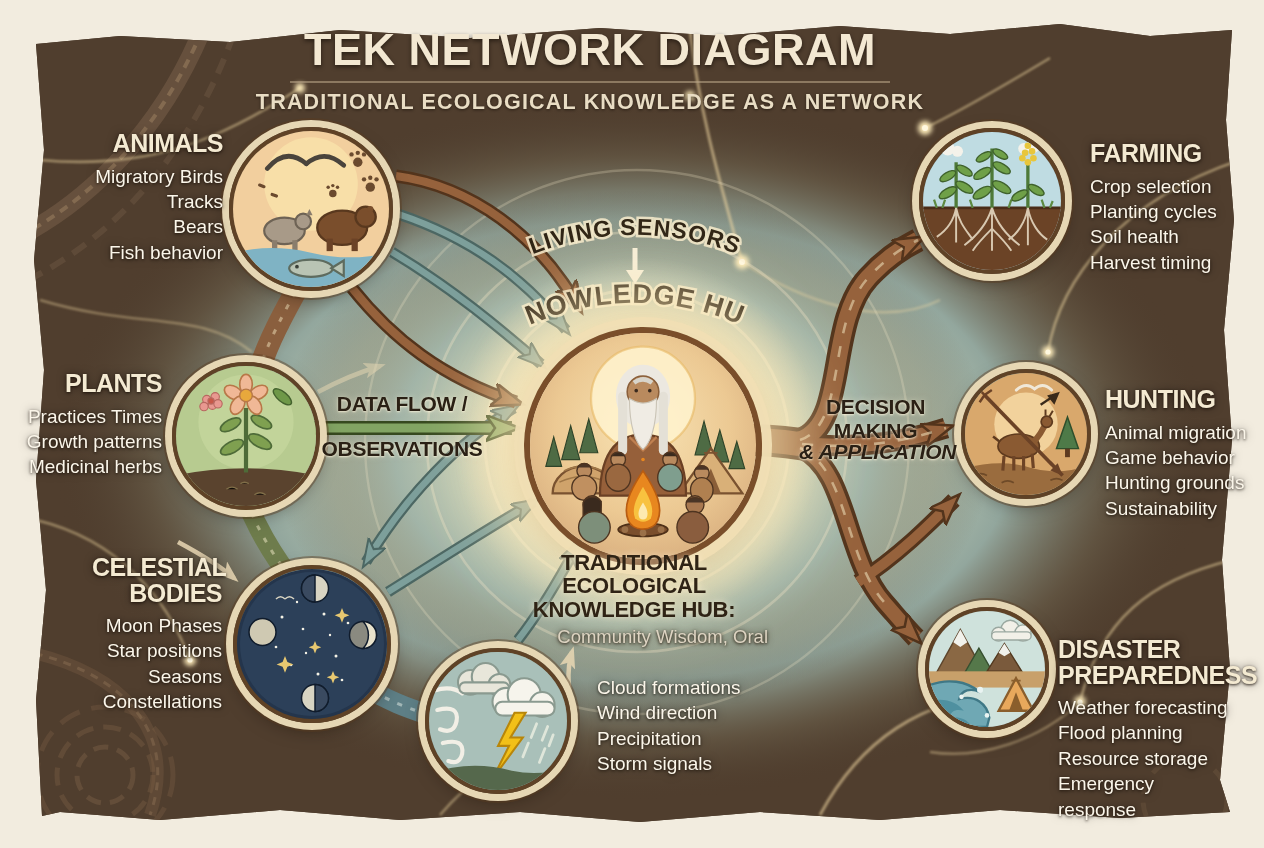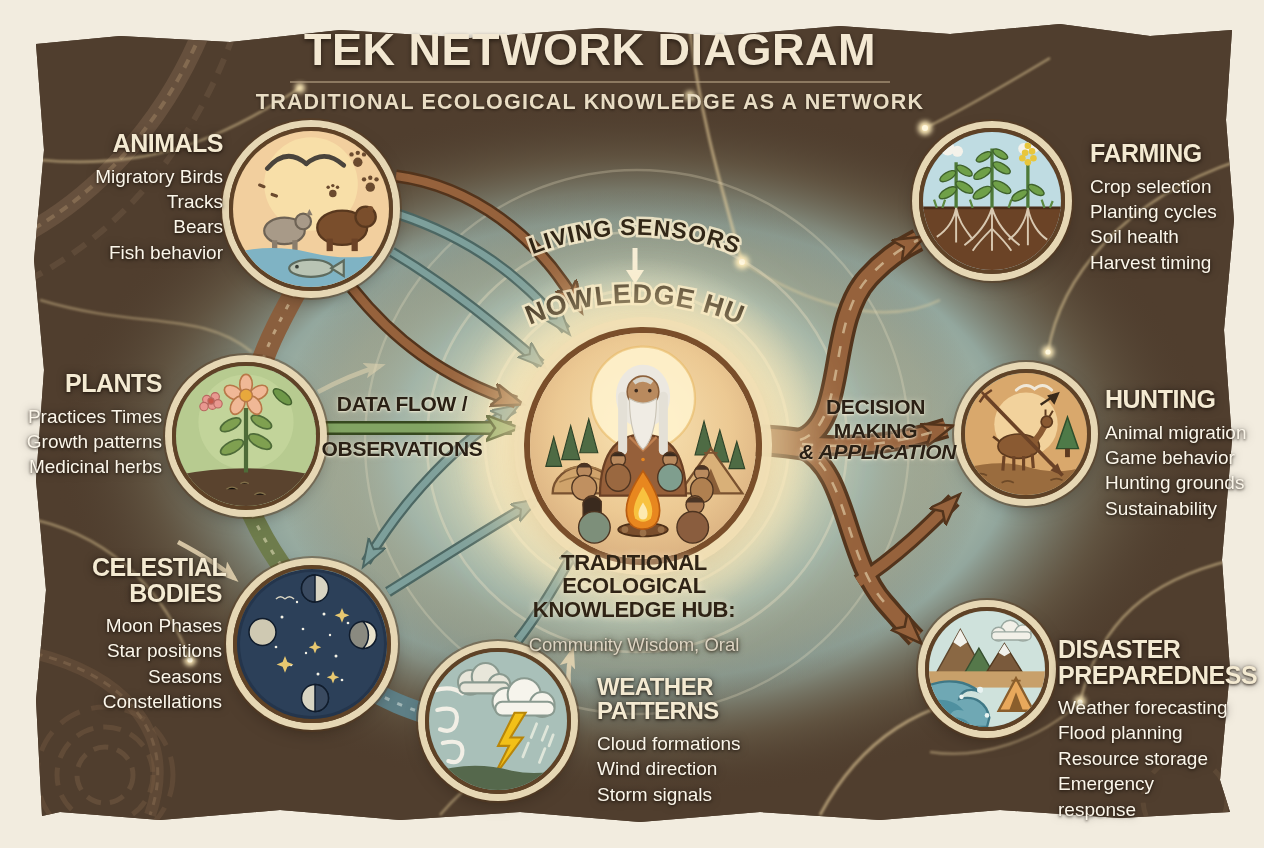--- a/index.html
+++ b/index.html
@@ -615,23 +615,23 @@
 
   <div class="label r" style="left:92px;top:555px;width:130px;">
     <h3>CELESTIAL BODIES</h3>
     <div class="line">Moon Phases</div>
     <div class="line">Star positions</div>
     <div class="line">Seasons</div>
     <div class="line">Constellations</div>
   </div>
 
   <div class="label l" style="left:597px;top:675px;width:225px;">
-    <h3 style="font-size:24px;">WEATHER PATTERNS</h3>
     <div class="line">Cloud formations</div>
     <div class="line">Wind direction</div>
+    <div class="line">Precipitation</div>
     <div class="line">Storm signals</div>
   </div>
 
   <div class="label l" style="left:1072px;top:141px;width:165px;margin-left:18px;">
     <h3>FARMING</h3>
     <div class="line">Crop selection</div>
     <div class="line">Planting cycles</div>
     <div class="line">Soil health</div>
     <div class="line">Harvest timing</div>
   </div>
@@ -654,16 +654,16 @@
 
   <div class="flow-label" style="left:322px;top:392px;width:160px;">DATA FLOW /</div>
   <div class="flow-label" style="left:312px;top:437px;width:180px;">OBSERVATIONS</div>
 
   <div class="flow-label" style="left:783px;top:395px;width:185px;">DECISION MAKING</div>
   <div class="flow-label" style="left:790px;top:440px;width:175px;font-style:italic;">&amp; APPLICATION</div>
 
   <div class="hub-caption">
     <div class="t">TRADITIONAL ECOLOGICAL</div>
     <div class="t">KNOWLEDGE HUB:</div>
-    <div class="s" style="margin-top:13px;">Community Wisdom, Oral</div>
+    <div class="s" style="margin-top:5px;text-align:right;">Community Wisdom, Oral</div>
   </div>
 
 </div>
 
 </body></html>

